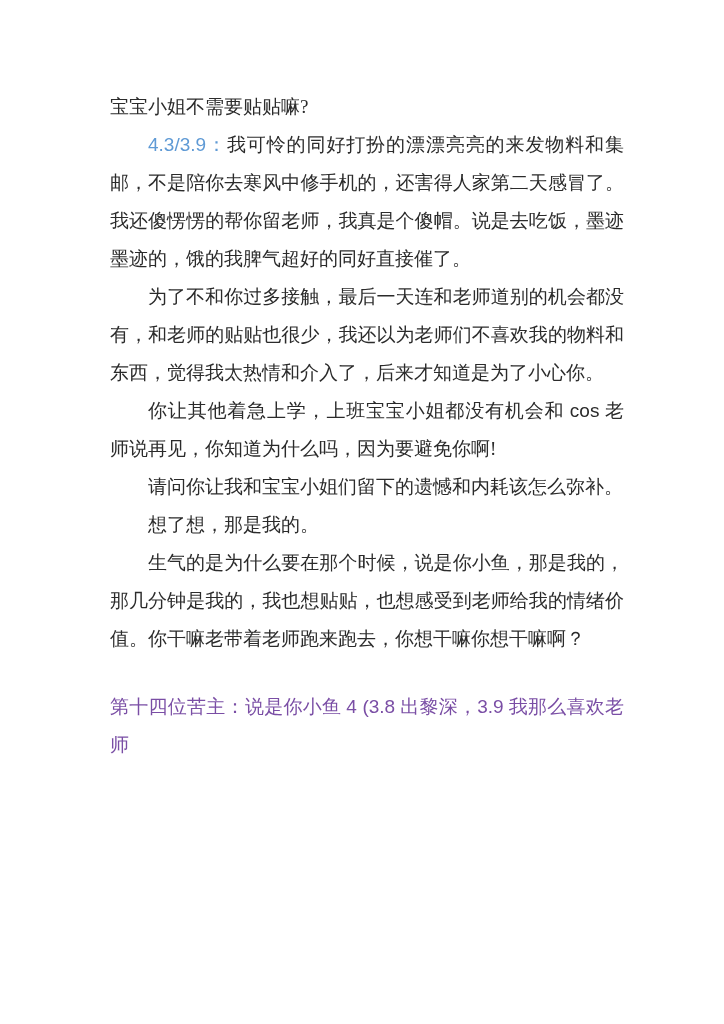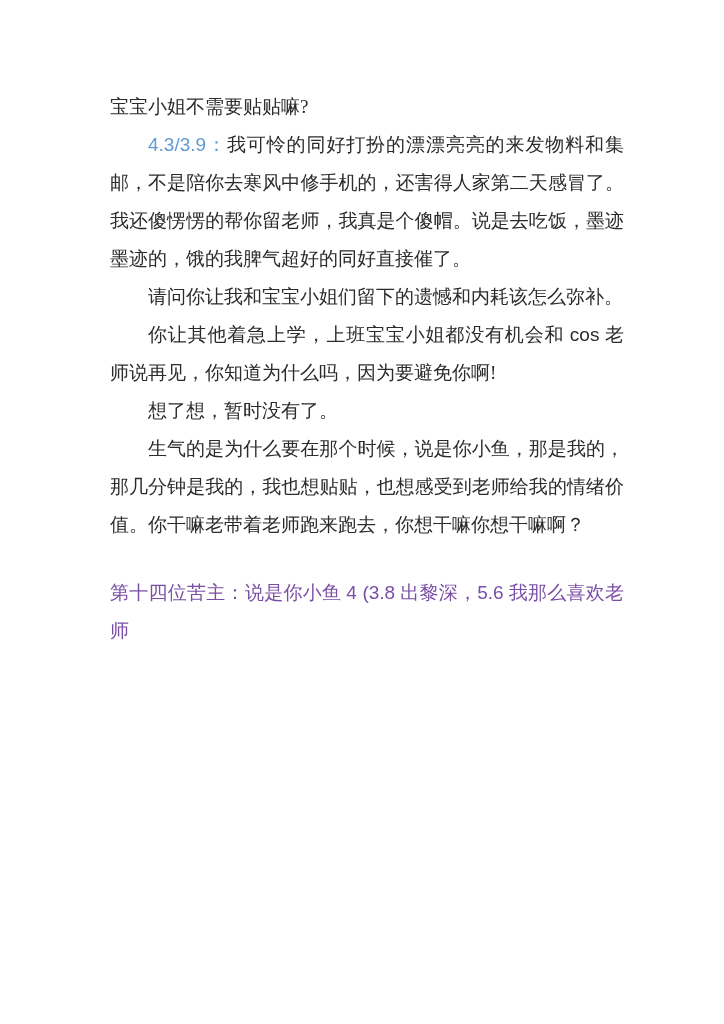--- a/index.html
+++ b/index.html
@@ -51,35 +51,38 @@
 <div class="page">
 
   <p class="para no-indent">
     <span>宝宝小姐不需要贴贴嘛?</span>
   </p>
 
   <p class="para">
     <span class="date-label">4.3/3.9：</span><span>我可怜的同好打扮的漂漂亮亮的来发物料和集邮，不是陪你去寒风中修手机的，还害得人家第二天感冒了。我还傻愣愣的帮你留老师，我真是个傻帽。说是去吃饭，墨迹墨迹的，饿的我脾气超好的同好直接催了。</span>
   </p>
 
-
   <p class="para">
-    <span>请问你让我和宝宝小姐们留下的遗憾和内耗该怎么弥补。</span>
+    <span>为了不和你过多接触，最后一天连和老师道别的机会都没有，和老师的贴贴也很少，我还以为老师们不喜欢我的物料和东西，觉得我太热情和介入了，后来才知道是为了小心你。</span>
   </p>
 
   <p class="para">
     <span>你让其他着急上学，上班宝宝小姐都没有机会和 </span><span class="latin">cos</span><span> 老师说再见，你知道为什么吗，因为要避免你啊!</span>
   </p>
 
   <p class="para">
-    <span>想了想，暂时没有了。</span>
+    <span>请问你让我和宝宝小姐们留下的遗憾和内耗该怎么弥补。</span>
+  </p>
+
+  <p class="para">
+    <span>想了想，那是我的。</span>
   </p>
 
   <p class="para">
     <span>生气的是为什么要在那个时候，说是你小鱼，那是我的，那几分钟是我的，我也想贴贴，也想感受到老师给我的情绪价值。你干嘛老带着老师跑来跑去，你想干嘛你想干嘛啊？</span>
   </p>
 
 
   <p class="para footer-line">
-    <span>第十四位苦主：说是你小鱼 </span><span class="latin">4 (3.8</span><span> 出黎深，</span><span class="latin">5.6</span><span> 我那么喜欢老师</span>
+    <span>第十四位苦主：说是你小鱼 </span><span class="latin">4 (3.8</span><span> 出黎深，</span><span class="latin">3.9</span><span> 我那么喜欢老师</span>
   </p>
 
 </div>
 
 </body></html>

